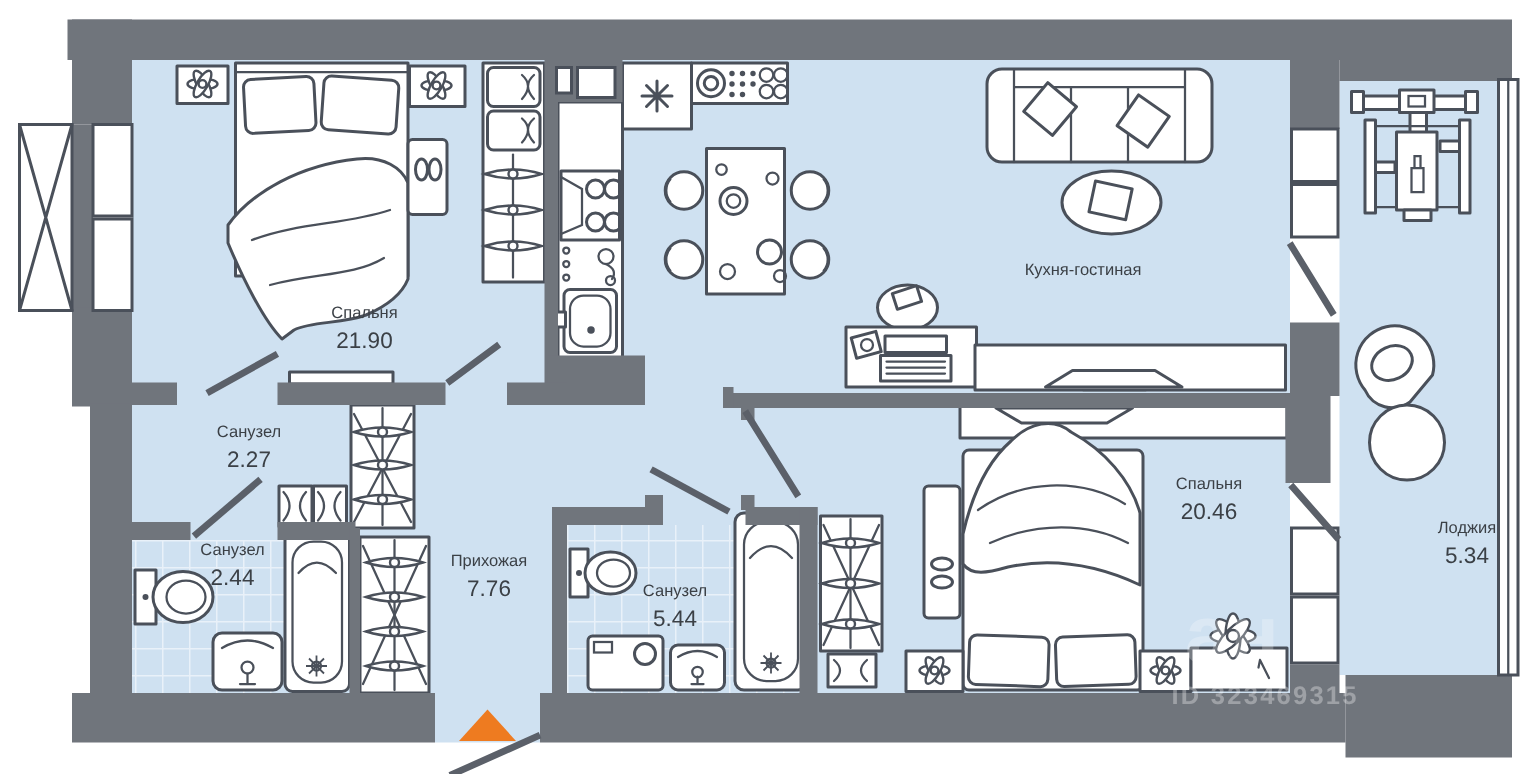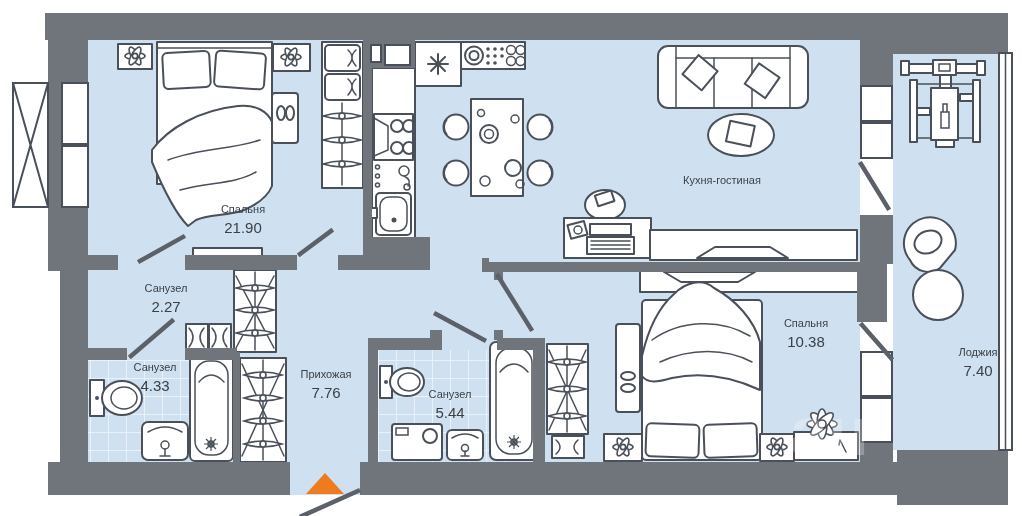--- a/index.html
+++ b/index.html
@@ -2,21 +2,21 @@
 <html><head>
 <meta charset="utf-8">
 <style>
   html,body{margin:0;padding:0;background:#fff;}
   .stage{position:relative;width:1022px;height:516px;background:#fff;
          font-family:"Liberation Sans",sans-serif;overflow:hidden;}
   .room-label{position:absolute;transform:translateX(-50%);text-align:center;
          color:var(--label,#3b4046);line-height:1.25;white-space:nowrap;}
   .rname{font-size:11px;}
   .rarea{font-size:15px;margin-top:2px;}
-  .wm-logo{position:absolute;font-weight:bold;color:rgba(255,255,255,.25);font-size:68px;pointer-events:none;}
+  .wm-logo{position:absolute;font-weight:bold;color:rgba(255,255,255,.25);font-size:54px;pointer-events:none;}
   .wm-id{position:absolute;font-weight:bold;color:rgba(255,255,255,.32);font-size:17px;letter-spacing:1.5px;pointer-events:none;}
   .w{fill:var(--wall,#70757c);}
   .win{fill:#fff;stroke:var(--outline,#4a505a);stroke-width:2;}
   .door{stroke:#5b6069;stroke-width:4.5;fill:none;stroke-linecap:square;}
   .f{fill:#fff;stroke:var(--outline,#4a505a);stroke-width:2;stroke-linejoin:round;stroke-linecap:round;}
   .ln{fill:none;stroke:var(--outline,#4a505a);stroke-width:2;stroke-linecap:round;}
   .thin{stroke-width:1.5;}
 </style>
 </head>
 <body>
@@ -407,35 +407,36 @@
 </div>
 <div class="room-label" style="left:722px;top:174px">
   <div class="rname">Кухня-гостиная</div>
 </div>
 <div class="room-label" style="left:166px;top:282px">
   <div class="rname">Санузел</div>
   <div class="rarea">2.27</div>
 </div>
 <div class="room-label" style="left:155px;top:361px">
   <div class="rname">Санузел</div>
-  <div class="rarea">4.33</div>
+  <div class="rarea">2.44</div>
 </div>
 <div class="room-label" style="left:326px;top:368px">
   <div class="rname">Прихожая</div>
   <div class="rarea">7.76</div>
 </div>
 <div class="room-label" style="left:450px;top:388px">
   <div class="rname">Санузел</div>
   <div class="rarea">5.44</div>
 </div>
 <div class="room-label" style="left:806px;top:317px">
   <div class="rname">Спальня</div>
-  <div class="rarea">10.38</div>
+  <div class="rarea">20.46</div>
 </div>
 <div class="room-label" style="left:978px;top:346px">
   <div class="rname">Лоджия</div>
-  <div class="rarea">7.40</div>
+  <div class="rarea">5.34</div>
 </div>
 
 
 <div class="wm-logo" style="left:790px;top:392px">ан</div>
+<div class="wm-id" style="left:781px;top:454px">ID 323469315</div>
 
 </div>
 
 </body></html>

